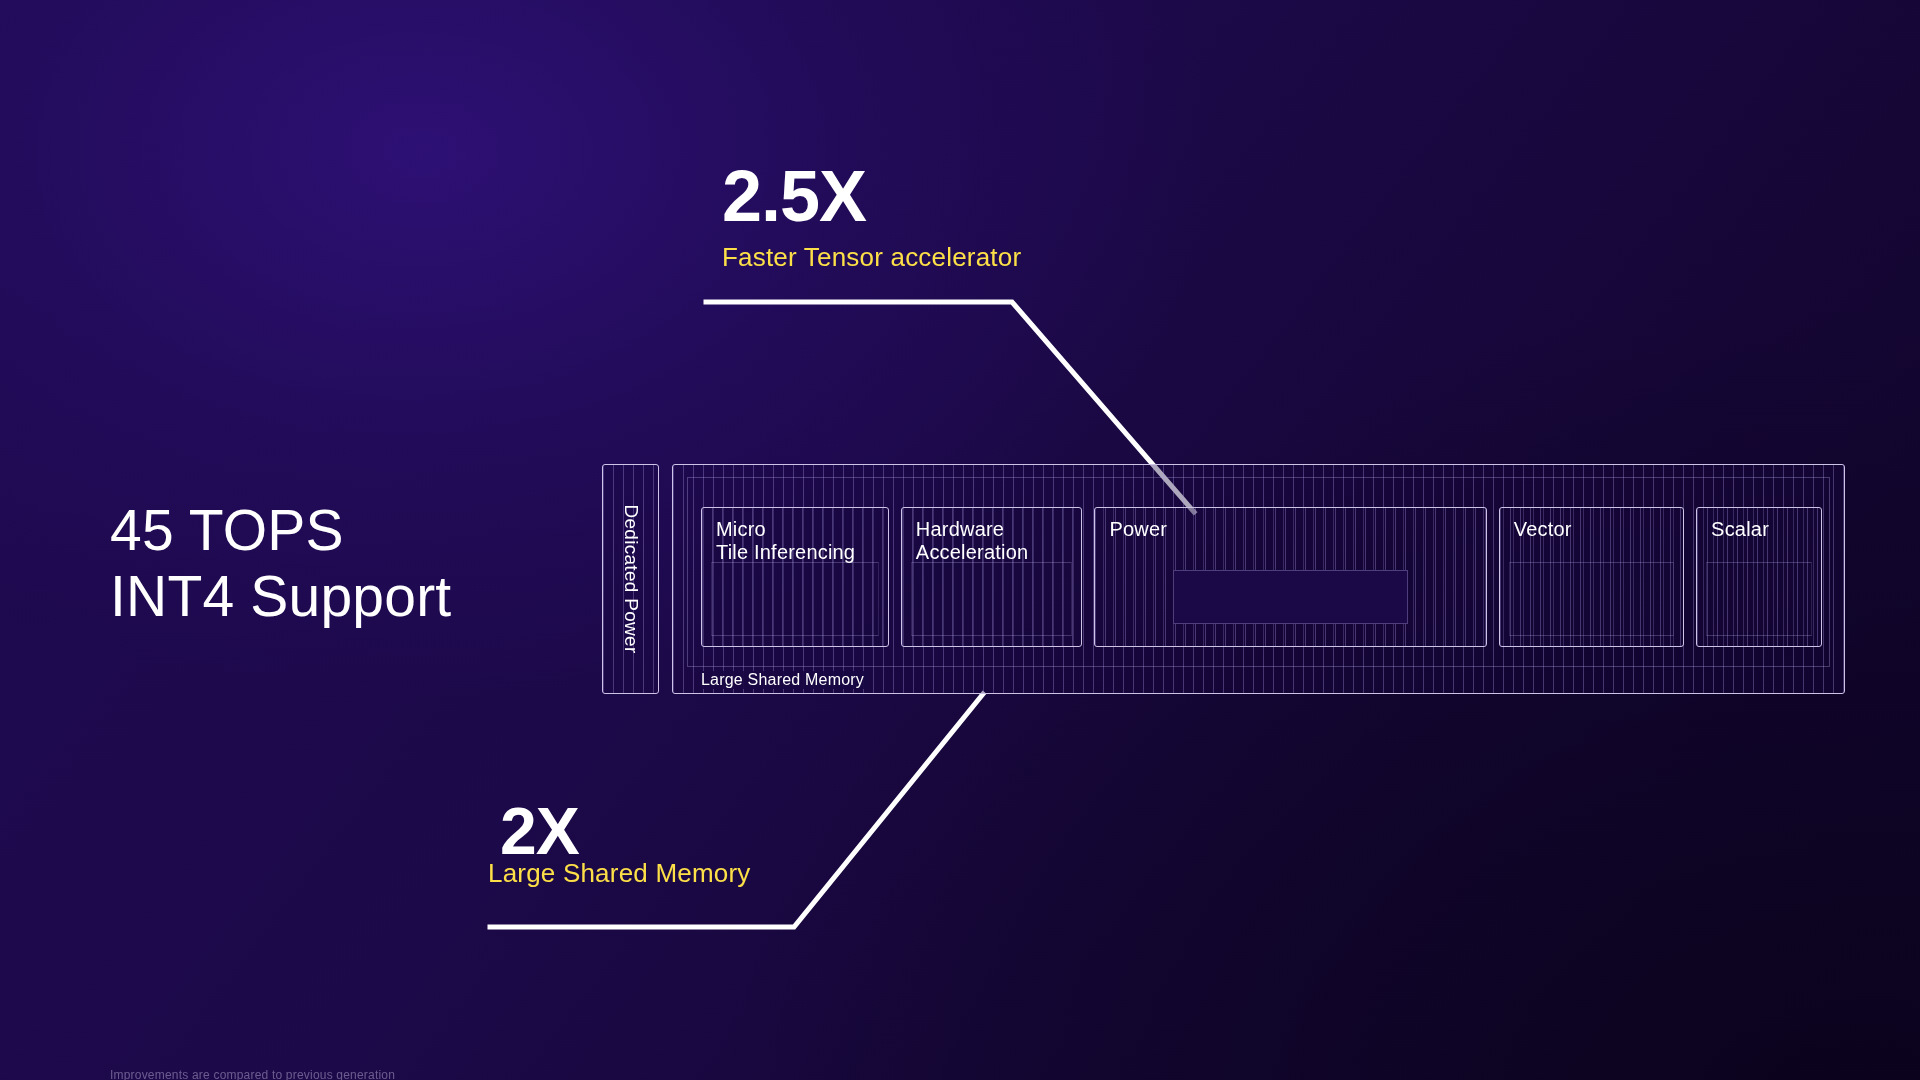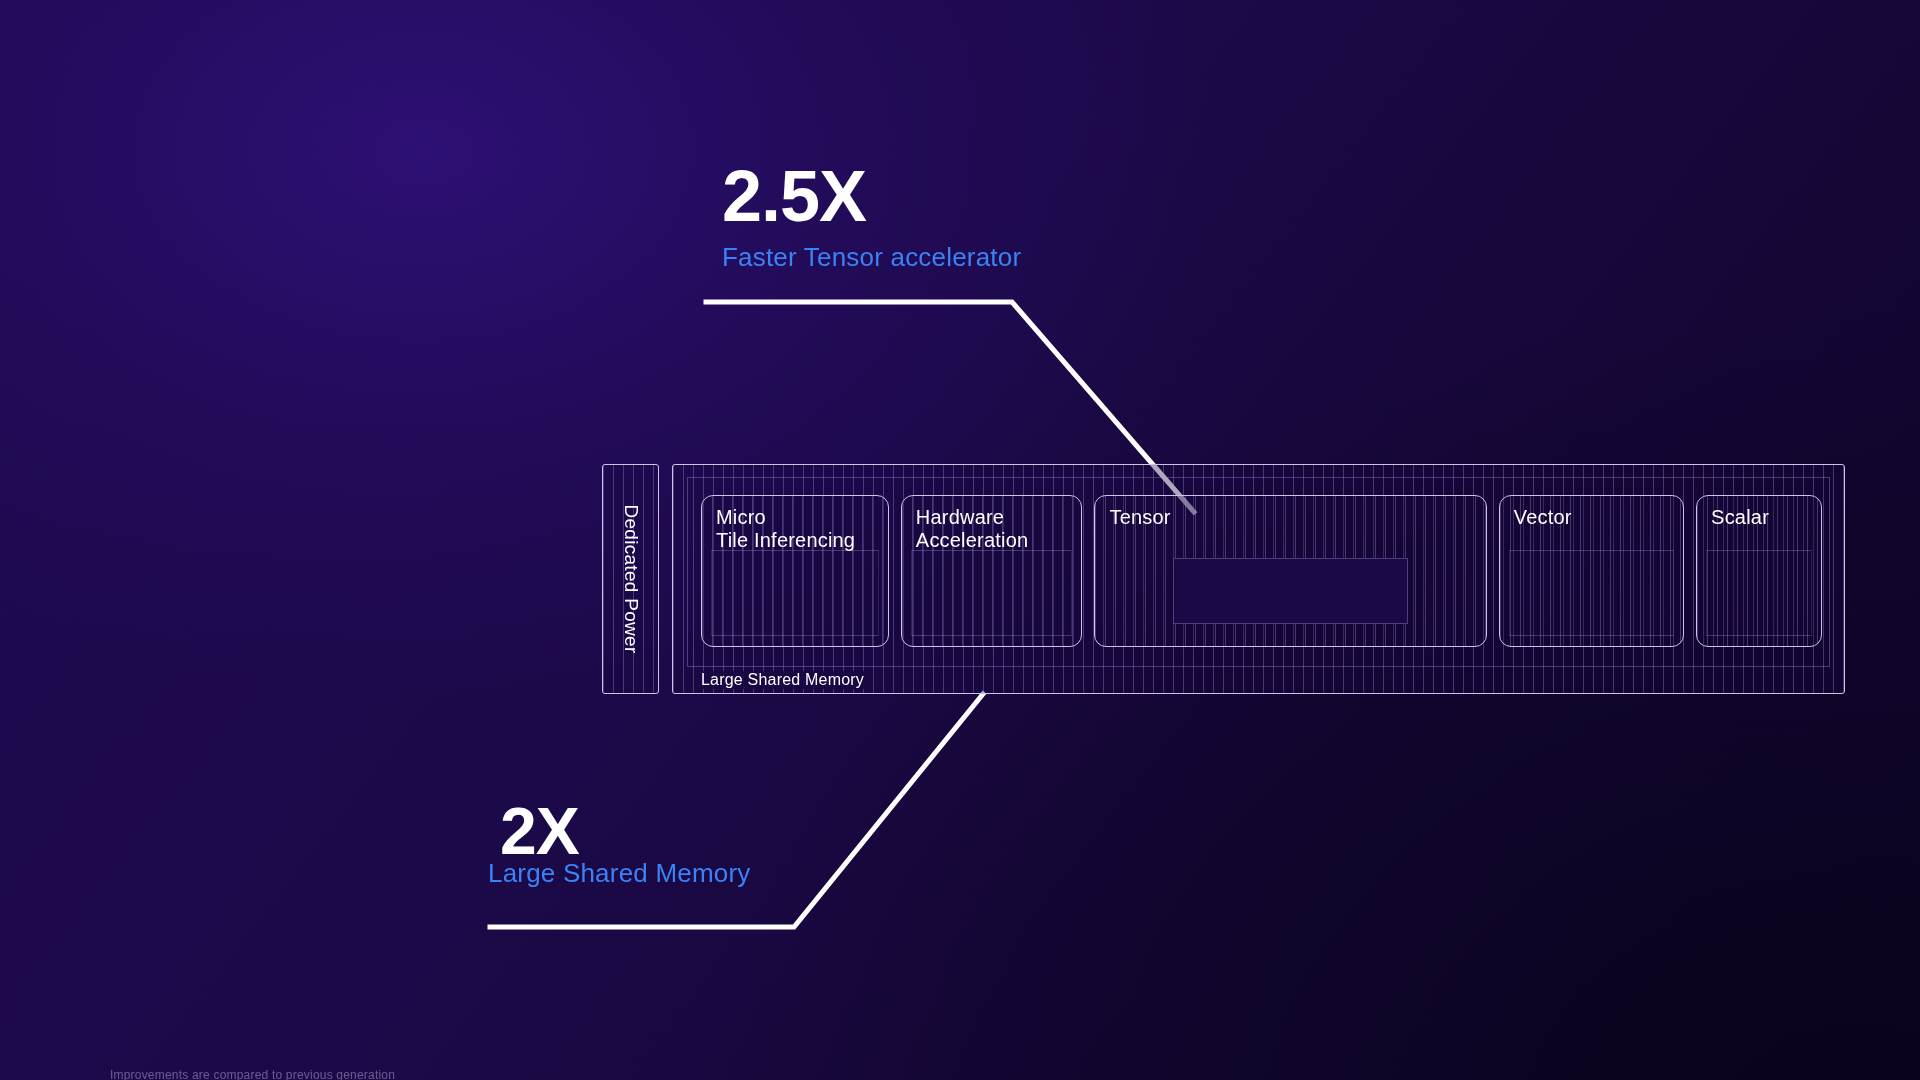--- a/index.html
+++ b/index.html
@@ -33,21 +33,21 @@
     font-size:57px; line-height:1.16; font-weight:300;
     letter-spacing:0.2px; color:#ffffff; white-space:pre;
   }
 
   
   .callout-num{
     font-weight:700; color:#ffffff; letter-spacing:-1px;
     line-height:1; white-space:pre;margin-top:40px;
   }
   .callout-sub{
-    font-weight:400; color:#3b82f6; letter-spacing:0.2px;
+    font-weight:400; color:#fde047; letter-spacing:0.2px;
     line-height:1; white-space:pre;
   }
   #callout-top-num{ position:absolute; left:722px; top:120px; font-size:72px; }
   #callout-top-sub{ position:absolute; left:722px; top:244px; font-size:26px; }
   #callout-bot-num{ position:absolute; left:500px; top:758px; font-size:66px; }
   #callout-bot-sub{ position:absolute; left:488px; top:860px; font-size:26px; }
 
   
   #connectors{ position:absolute; inset:0; pointer-events:none; }
 
@@ -89,23 +89,24 @@
     border:1px solid rgba(180,166,230,0.34);
     pointer-events:none;
   }
   #units{
     position:absolute; left:28px; top:30px; right:22px; height:152px;
     display:flex; gap:12px;
   }
   .unit{
     position:relative;
     border:1.6px solid #cdc4e8;
-    border-radius:12px;
+    border-radius:3px;
     overflow:hidden;
     background:rgba(20,6,58,0.28);
+    margin-top:12px;
   }
   .unit-label{
     position:absolute; left:14px; top:10px;
     font-size:20px; font-weight:400; line-height:1.16;
     color:#ffffff; letter-spacing:0.2px; white-space:pre;
     z-index:3;
   }
   .unit-sub{
     position:absolute; left:9px; right:9px; top:54px; bottom:10px;
     border-top:1px solid rgba(180,166,230,0.30);
@@ -135,20 +136,22 @@
 </style>
 </head>
 <body>
 
 <div id="bg-base"></div>
 <div id="bg-glow"></div>
 <div id="bg-noise"></div>
 
 <div id="stage">
 
+  <div id="headline">45 TOPS
+INT4 Support</div>
 
   <div id="callout-top-num" class="callout-num">2.5X</div>
   <div id="callout-top-sub" class="callout-sub">Faster Tensor accelerator</div>
 
   <div id="callout-bot-num" class="callout-num">2X</div>
   <div id="callout-bot-sub" class="callout-sub">Large Shared Memory</div>
 
   <svg id="connectors" width="1920" height="1080" viewBox="0 0 1920 1080">
     <polyline points="706,302 1012,302 1194,512" fill="none" stroke="#ffffff" stroke-width="5" stroke-linecap="square" stroke-linejoin="miter"></polyline>
     <polyline points="983,694 794,927 490,927" fill="none" stroke="#ffffff" stroke-width="5" stroke-linecap="square" stroke-linejoin="miter"></polyline>
@@ -174,21 +177,21 @@
           </div>
           <div class="unit" style="flex: 145 0 0px;">
             <div class="stripes"></div>
             <div class="unit-sub"></div>
             <div class="unit-label">Hardware
 Acceleration</div>
           </div>
           <div class="unit wide" style="flex: 315 0 0px;">
             <div class="stripes"></div>
             <div class="unit-sub"></div>
-            <div class="unit-label">Tensor</div>
+            <div class="unit-label">Power</div>
           </div>
           <div class="unit" style="flex: 148 0 0px;">
             <div class="stripes"></div>
             <div class="unit-sub"></div>
             <div class="unit-label">Vector</div>
           </div>
           <div class="unit" style="flex: 100 0 0px;">
             <div class="stripes"></div>
             <div class="unit-sub"></div>
             <div class="unit-label">Scalar</div>

